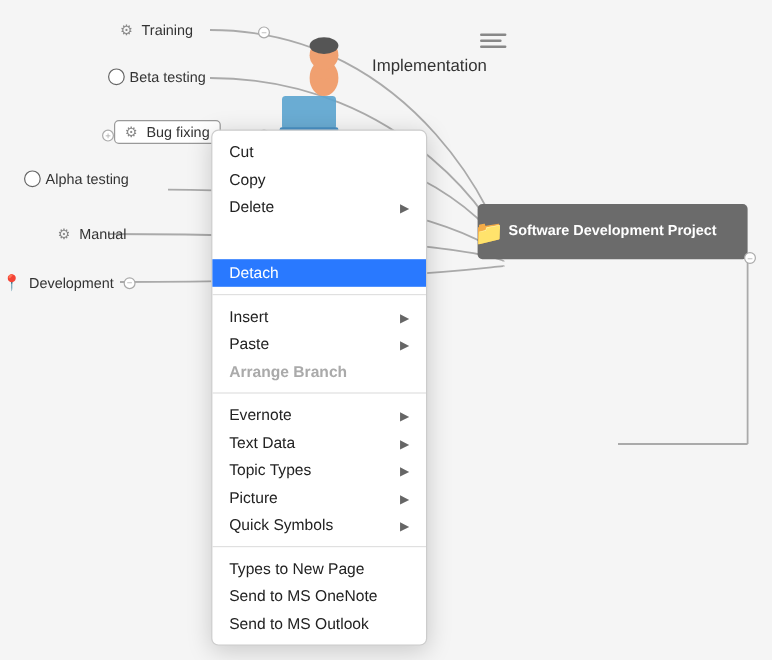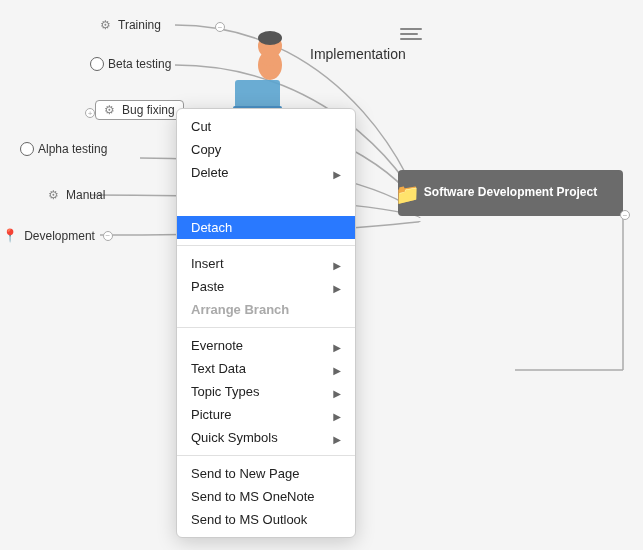--- a/index.html
+++ b/index.html
@@ -348,21 +348,21 @@
     <div class="menu-item">
       <span>Quick Symbols</span>
       <span class="arrow">▶</span>
     </div>
   </div>
 
   <div class="menu-divider"></div>
 
   <div class="menu-group">
     <div class="menu-item">
-      <span>Send to New Page</span>
+      <span>Types to New Page</span>
     </div>
     <div class="menu-item">
       <span>Send to MS OneNote</span>
     </div>
     <div class="menu-item">
       <span>Send to MS Outlook</span>
     </div>
   </div>
 
 </div>

